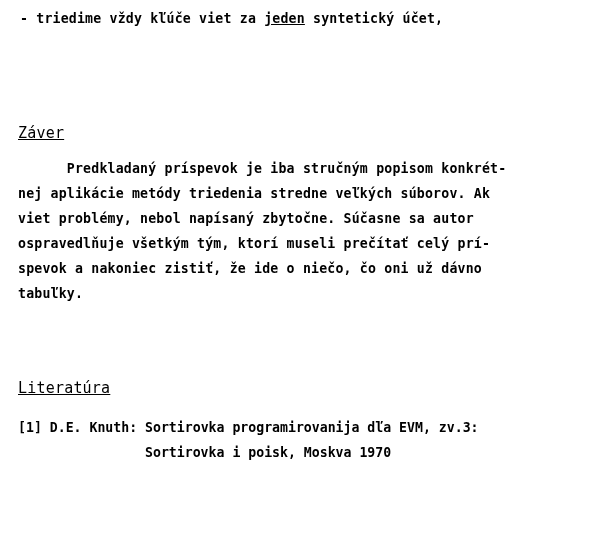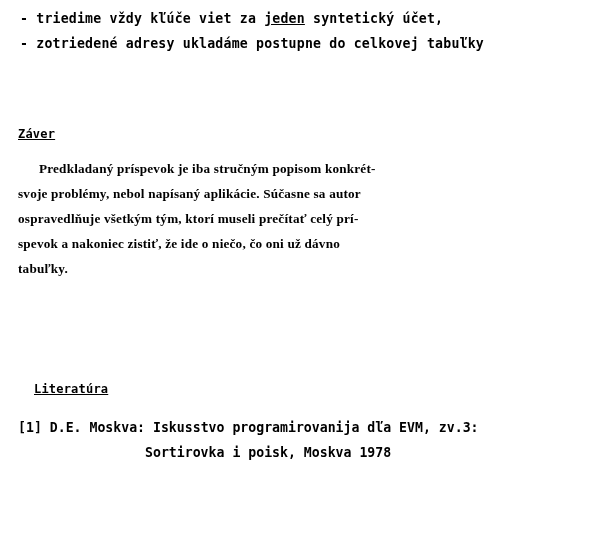--- a/index.html
+++ b/index.html
@@ -31,43 +31,41 @@
   .bullets {
     position: absolute;
     top: 6px;
     left: 20px;
   }
   .bullet-row {
     display: block;
     white-space: pre;
   }
   .section-heading {
-    font-weight: bold;
-    font-size: 12px;
+    font-weight: normal;
+    font-size: 15px;
     letter-spacing: 0.2px;
     text-decoration: underline;
     display: inline-block;
     white-space: pre;
   }
   .zaver-head {
     position: absolute;
     top: 123px;
     left: 18px;
   }
   .zaver-body {
     position: absolute;
     top: 156px;
     left: 18px;
-    font-family: Liberation Serif, serif;
   }
   .lit-head {
     position: absolute;
     top: 378px;
     left: 18px;
-    margin-left: 16px;
   }
   .lit-body {
     position: absolute;
     top: 415px;
     left: 18px;
   }
   .refrow {
     display: block;
     white-space: pre;
     line-height: 25px;
@@ -78,39 +76,39 @@
     text-decoration: underline;
   }
 </style>
 </head>
 <body>
 
 <div class="page">
 
   <div class="bullets">
     <div class="line bullet-row"><span>- triedime vždy kľúče viet za </span><span class="u">jeden</span><span> syntetický účet,</span></div>
-    <div class="line bullet-row">- zotriedené adresy ukladáme postupne do celkovej tabuľky</div>
   </div>
 
   <div class="zaver-head">
     <span class="section-heading">Záver</span>
   </div>
 
   <div class="zaver-body">
     <div class="line">      Predkladaný príspevok je iba stručným popisom konkrét-</div>
-    <div class="line">svoje problémy, nebol napísaný aplikácie. Súčasne sa autor</div>
+    <div class="line">nej aplikácie metódy triedenia stredne veľkých súborov. Ak</div>
+    <div class="line">viet problémy, nebol napísaný zbytočne. Súčasne sa autor</div>
     <div class="line">ospravedlňuje všetkým tým, ktorí museli prečítať celý prí-</div>
     <div class="line">spevok a nakoniec zistiť, že ide o niečo, čo oni už dávno</div>
     <div class="line">tabuľky.</div>
   </div>
 
   <div class="lit-head">
     <span class="section-heading">Literatúra</span>
   </div>
 
   <div class="lit-body">
-    <div class="refrow"><span>[1]</span><span> </span><span>D.E. Moskva: Iskusstvo programirovanija dľa EVM, zv.3:</span></div>
-    <div class="refrow"><span>    </span><span>            Sortirovka i poisk, Moskva 1978</span></div>
+    <div class="refrow"><span>[1]</span><span> </span><span>D.E. Knuth: Sortirovka programirovanija dľa EVM, zv.3:</span></div>
+    <div class="refrow"><span>    </span><span>            Sortirovka i poisk, Moskva 1970</span></div>
     <div class="refrow" style="height:12px;"></div>
     <div class="refrow"><span>    </span></div>
   </div>
 
 </div>
 
 </body></html>

